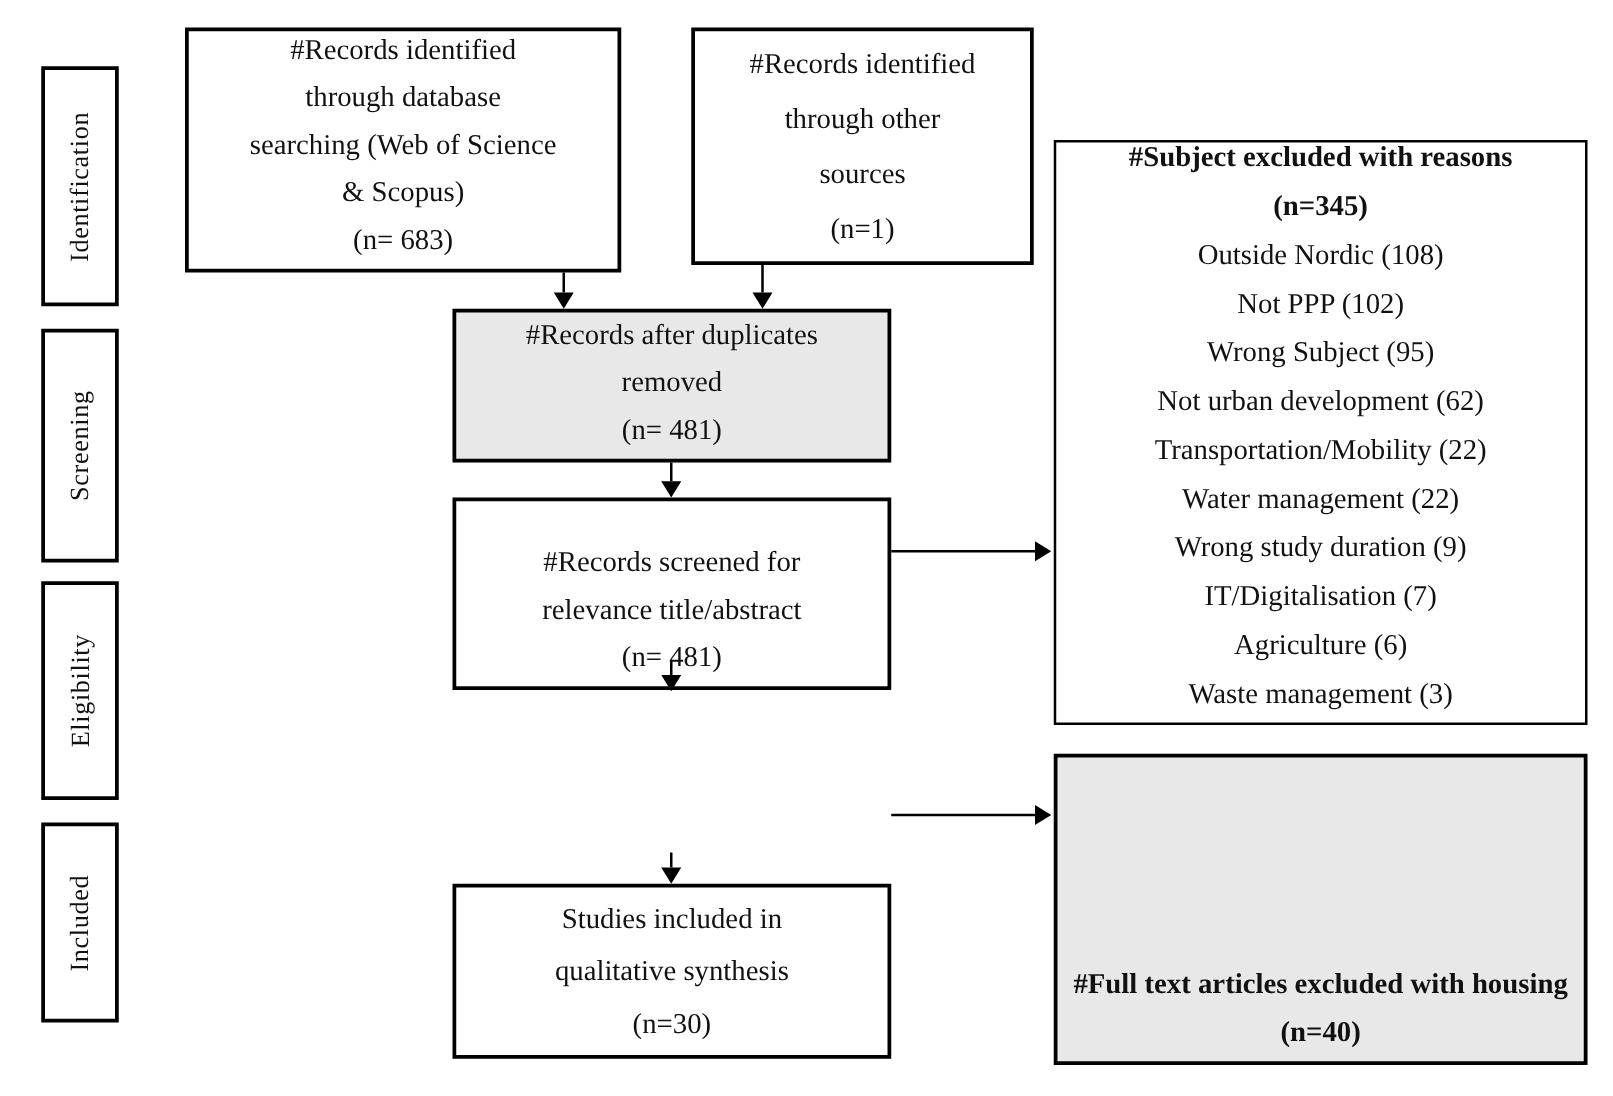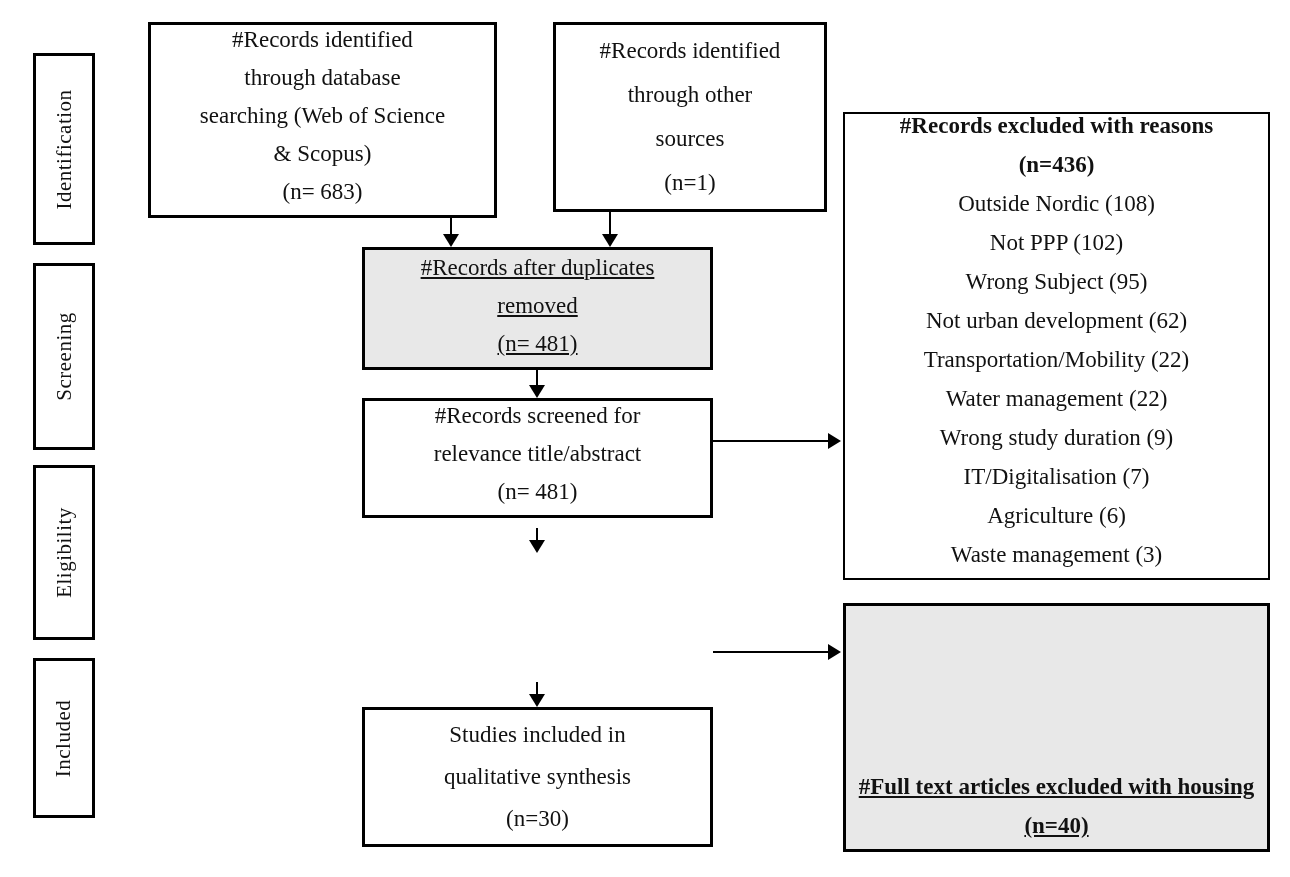--- a/index.html
+++ b/index.html
@@ -22,21 +22,21 @@
     border: 3px solid #000000;
     background: #ffffff;
     display: flex;
     align-items: flex-end;
     justify-content: center;
     text-align: center;
     font-size: 23px;
     line-height: 38px;
     padding: 4px 10px;
   }
-  .box.gray { background: #e8e8e8; text-decoration: underline; }
+  .box.gray { background: #e8e8e8; }
   .box.thin { border-width: 2px; }
   .lines { white-space: pre-line; }
   .excl-content { width: 100%; }
   .excl-title { font-weight: bold; line-height: 39px; }
   .excl-count { font-weight: bold; line-height: 39px; }
   .excl-reasons { white-space: pre-line; line-height: 39px; }
   .stage-label {
     position: absolute;
     box-sizing: border-box;
     border: 3px solid #000000;
@@ -85,21 +85,21 @@
 
   
   #label-identification { left: 33px;  top: 53px;  width: 62px;  height: 192px; }
   #label-screening      { left: 33px;  top: 263px; width: 62px;  height: 187px; }
   #label-eligibility    { left: 33px;  top: 465px; width: 62px;  height: 175px; }
   #label-included       { left: 33px;  top: 658px; width: 62px;  height: 160px; }
 
   #box-db-search        { left: 148px; top: 22px;  width: 349px; height: 196px; }
   #box-other-sources    { left: 553px; top: 22px;  width: 274px; height: 190px; line-height: 44px; }
   #box-duplicates       { left: 362px; top: 247px; width: 351px; height: 123px; }
-  #box-screened         { left: 362px; top: 398px; width: 351px; height: 120px; }
+  #box-screened         { left: 362px; top: 398px; width: 351px; height: 154px; }
   #box-fulltext         { left: 362px; top: 553px; width: 351px; height: 129px; }
   #box-studies          { left: 362px; top: 707px; width: 351px; height: 140px; line-height: 42px; }
   #box-records-excluded { left: 843px; top: 112px; width: 427px; height: 468px; }
   #box-fulltext-excluded{ left: 843px; top: 603px; width: 427px; height: 249px; }
 
   #arrow-db-down       { left: 443px; top: 218px; height: 29px; }
   #arrow-other-down    { left: 602px; top: 212px; height: 35px; }
   #arrow-dup-down      { left: 529px; top: 370px; height: 28px; }
   #arrow-screened-down { left: 529px; top: 528px; height: 25px; }
   #arrow-fulltext-down { left: 529px; top: 682px; height: 25px; }
@@ -153,22 +153,22 @@
 
 
   <div class="box" id="box-studies">
     <div class="lines">Studies included in
 qualitative synthesis
 (n=30)</div>
   </div>
 
   <div class="box thin" id="box-records-excluded">
     <div class="excl-content">
-      <div class="excl-title">#Records excluded with reasons</div>
-      <div class="excl-count">(n=436)</div>
+      <div class="excl-title">#Subject excluded with reasons</div>
+      <div class="excl-count">(n=345)</div>
       <div class="excl-reasons">Outside Nordic (108)
 Not PPP (102)
 Wrong Subject (95)
 Not urban development (62)
 Transportation/Mobility (22)
 Water management (22)
 Wrong study duration (9)
 IT/Digitalisation (7)
 Agriculture (6)
 Waste management (3)</div>

